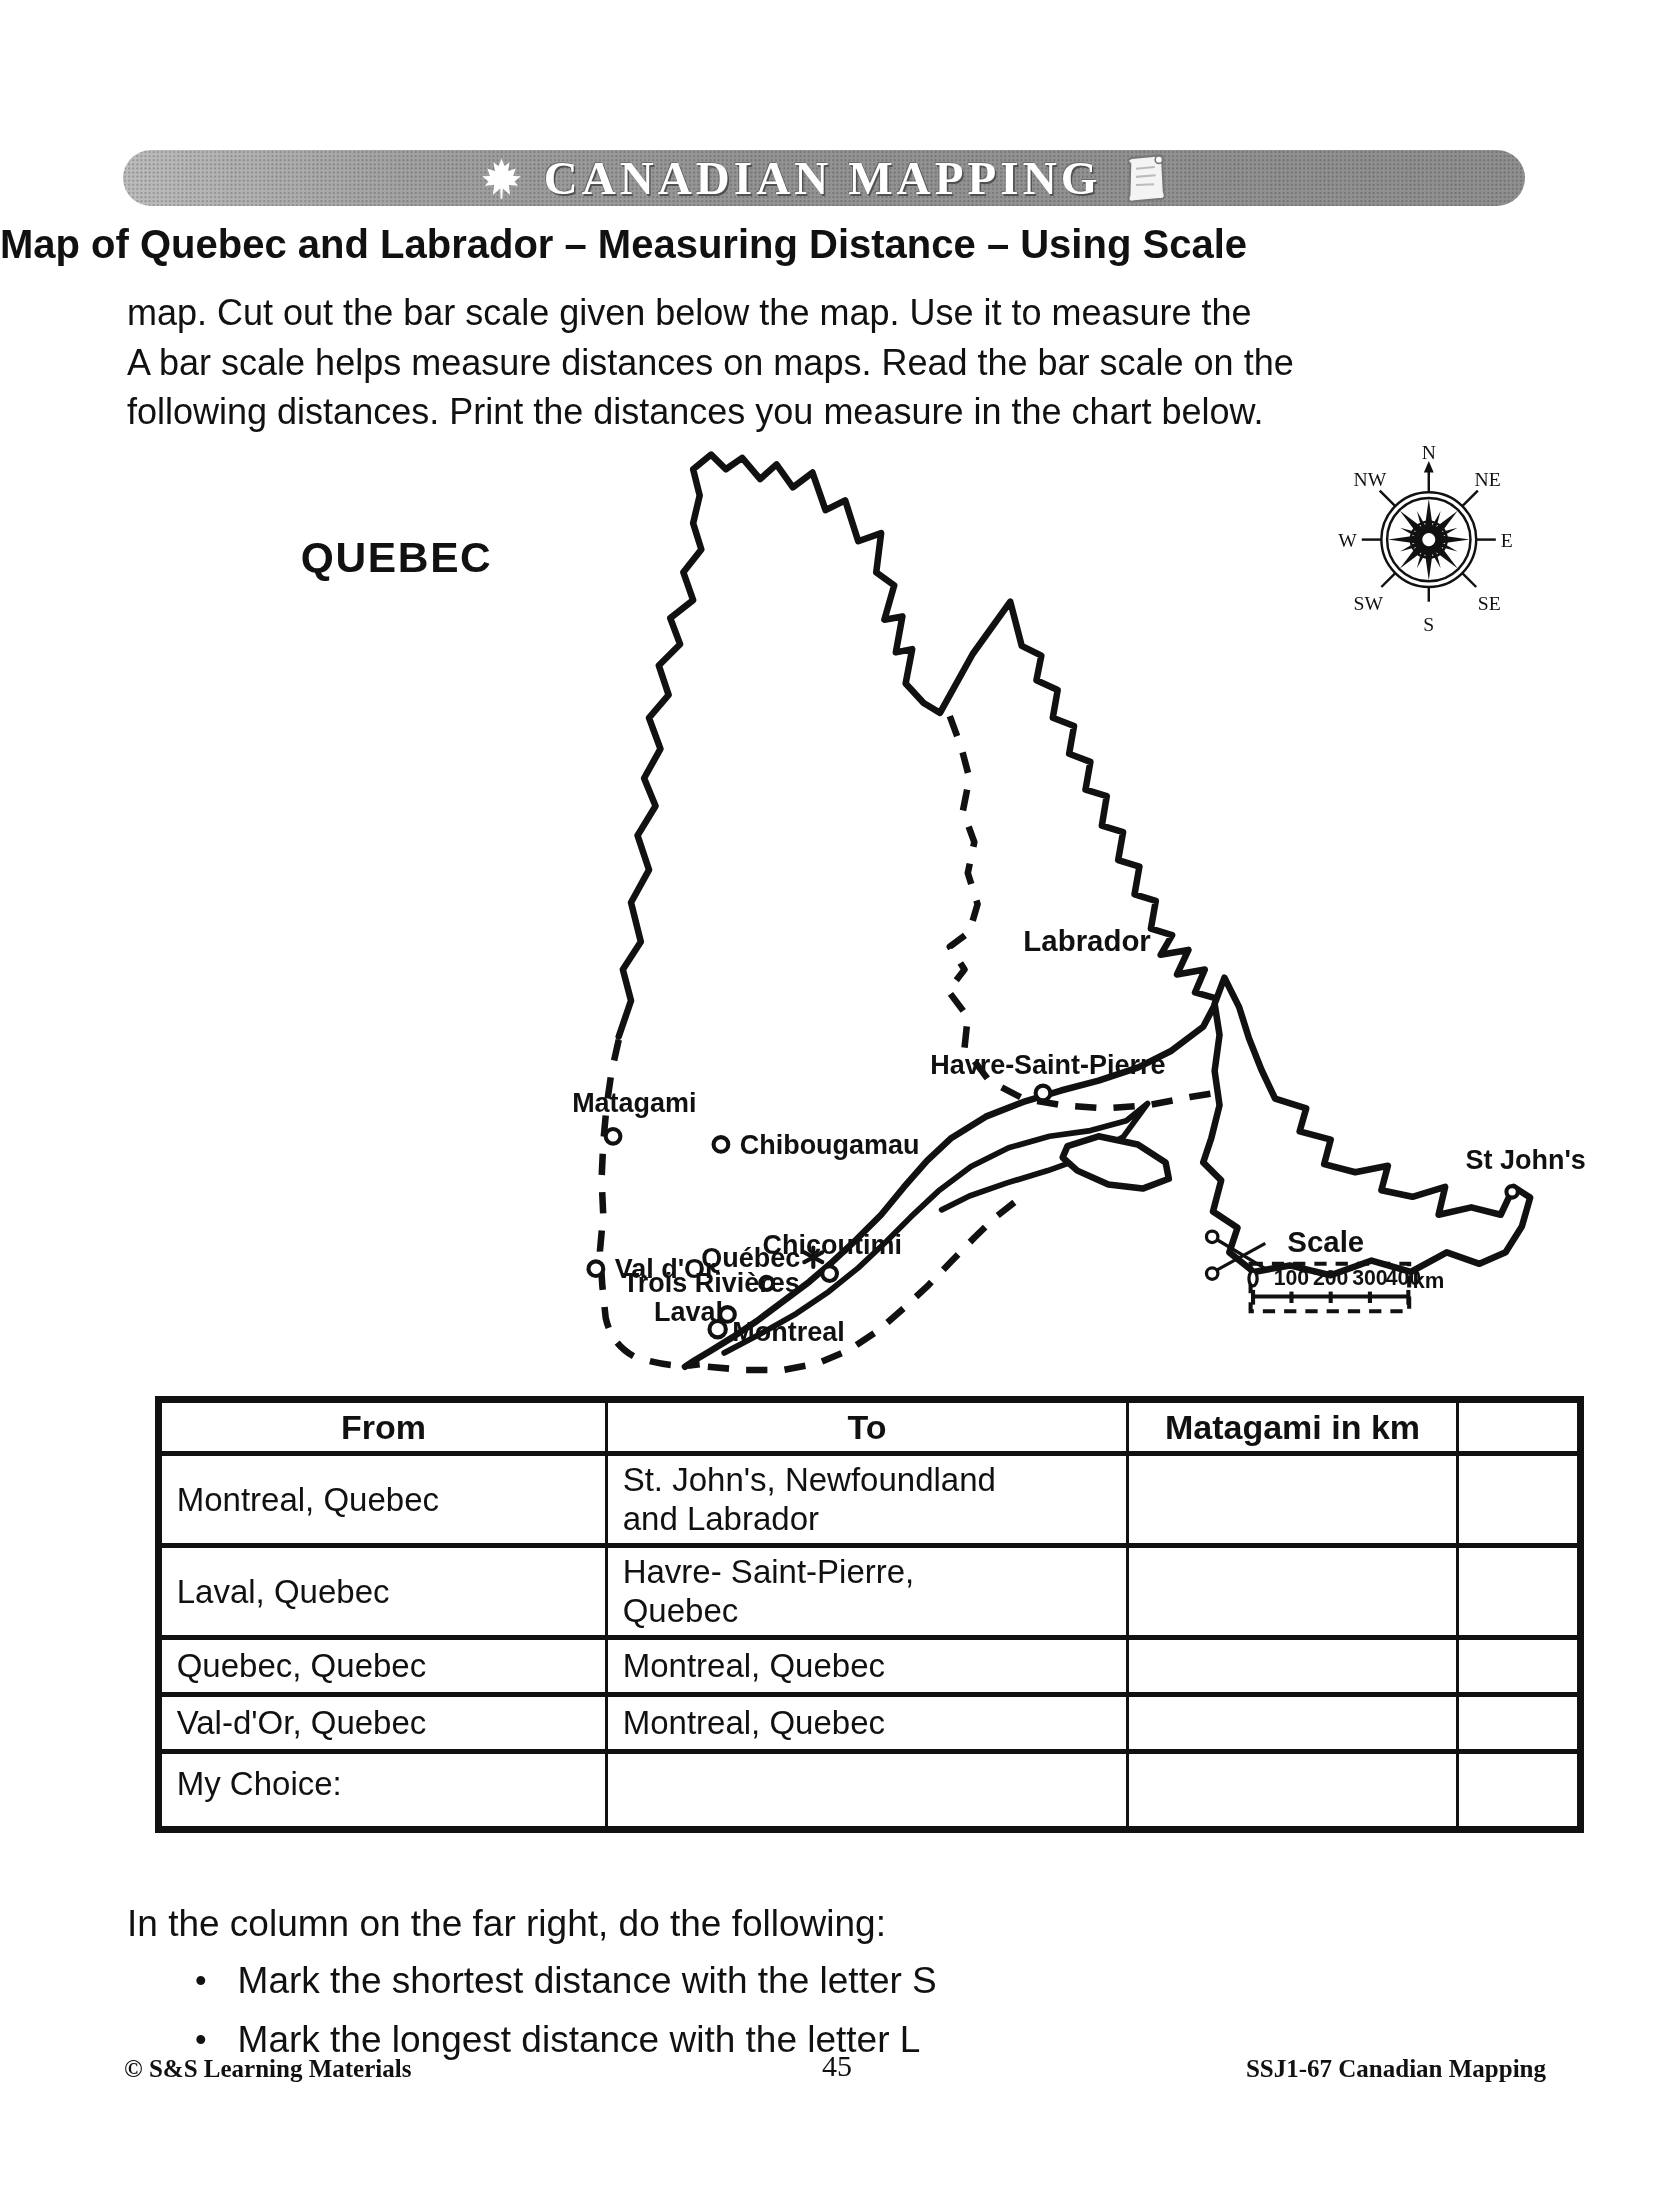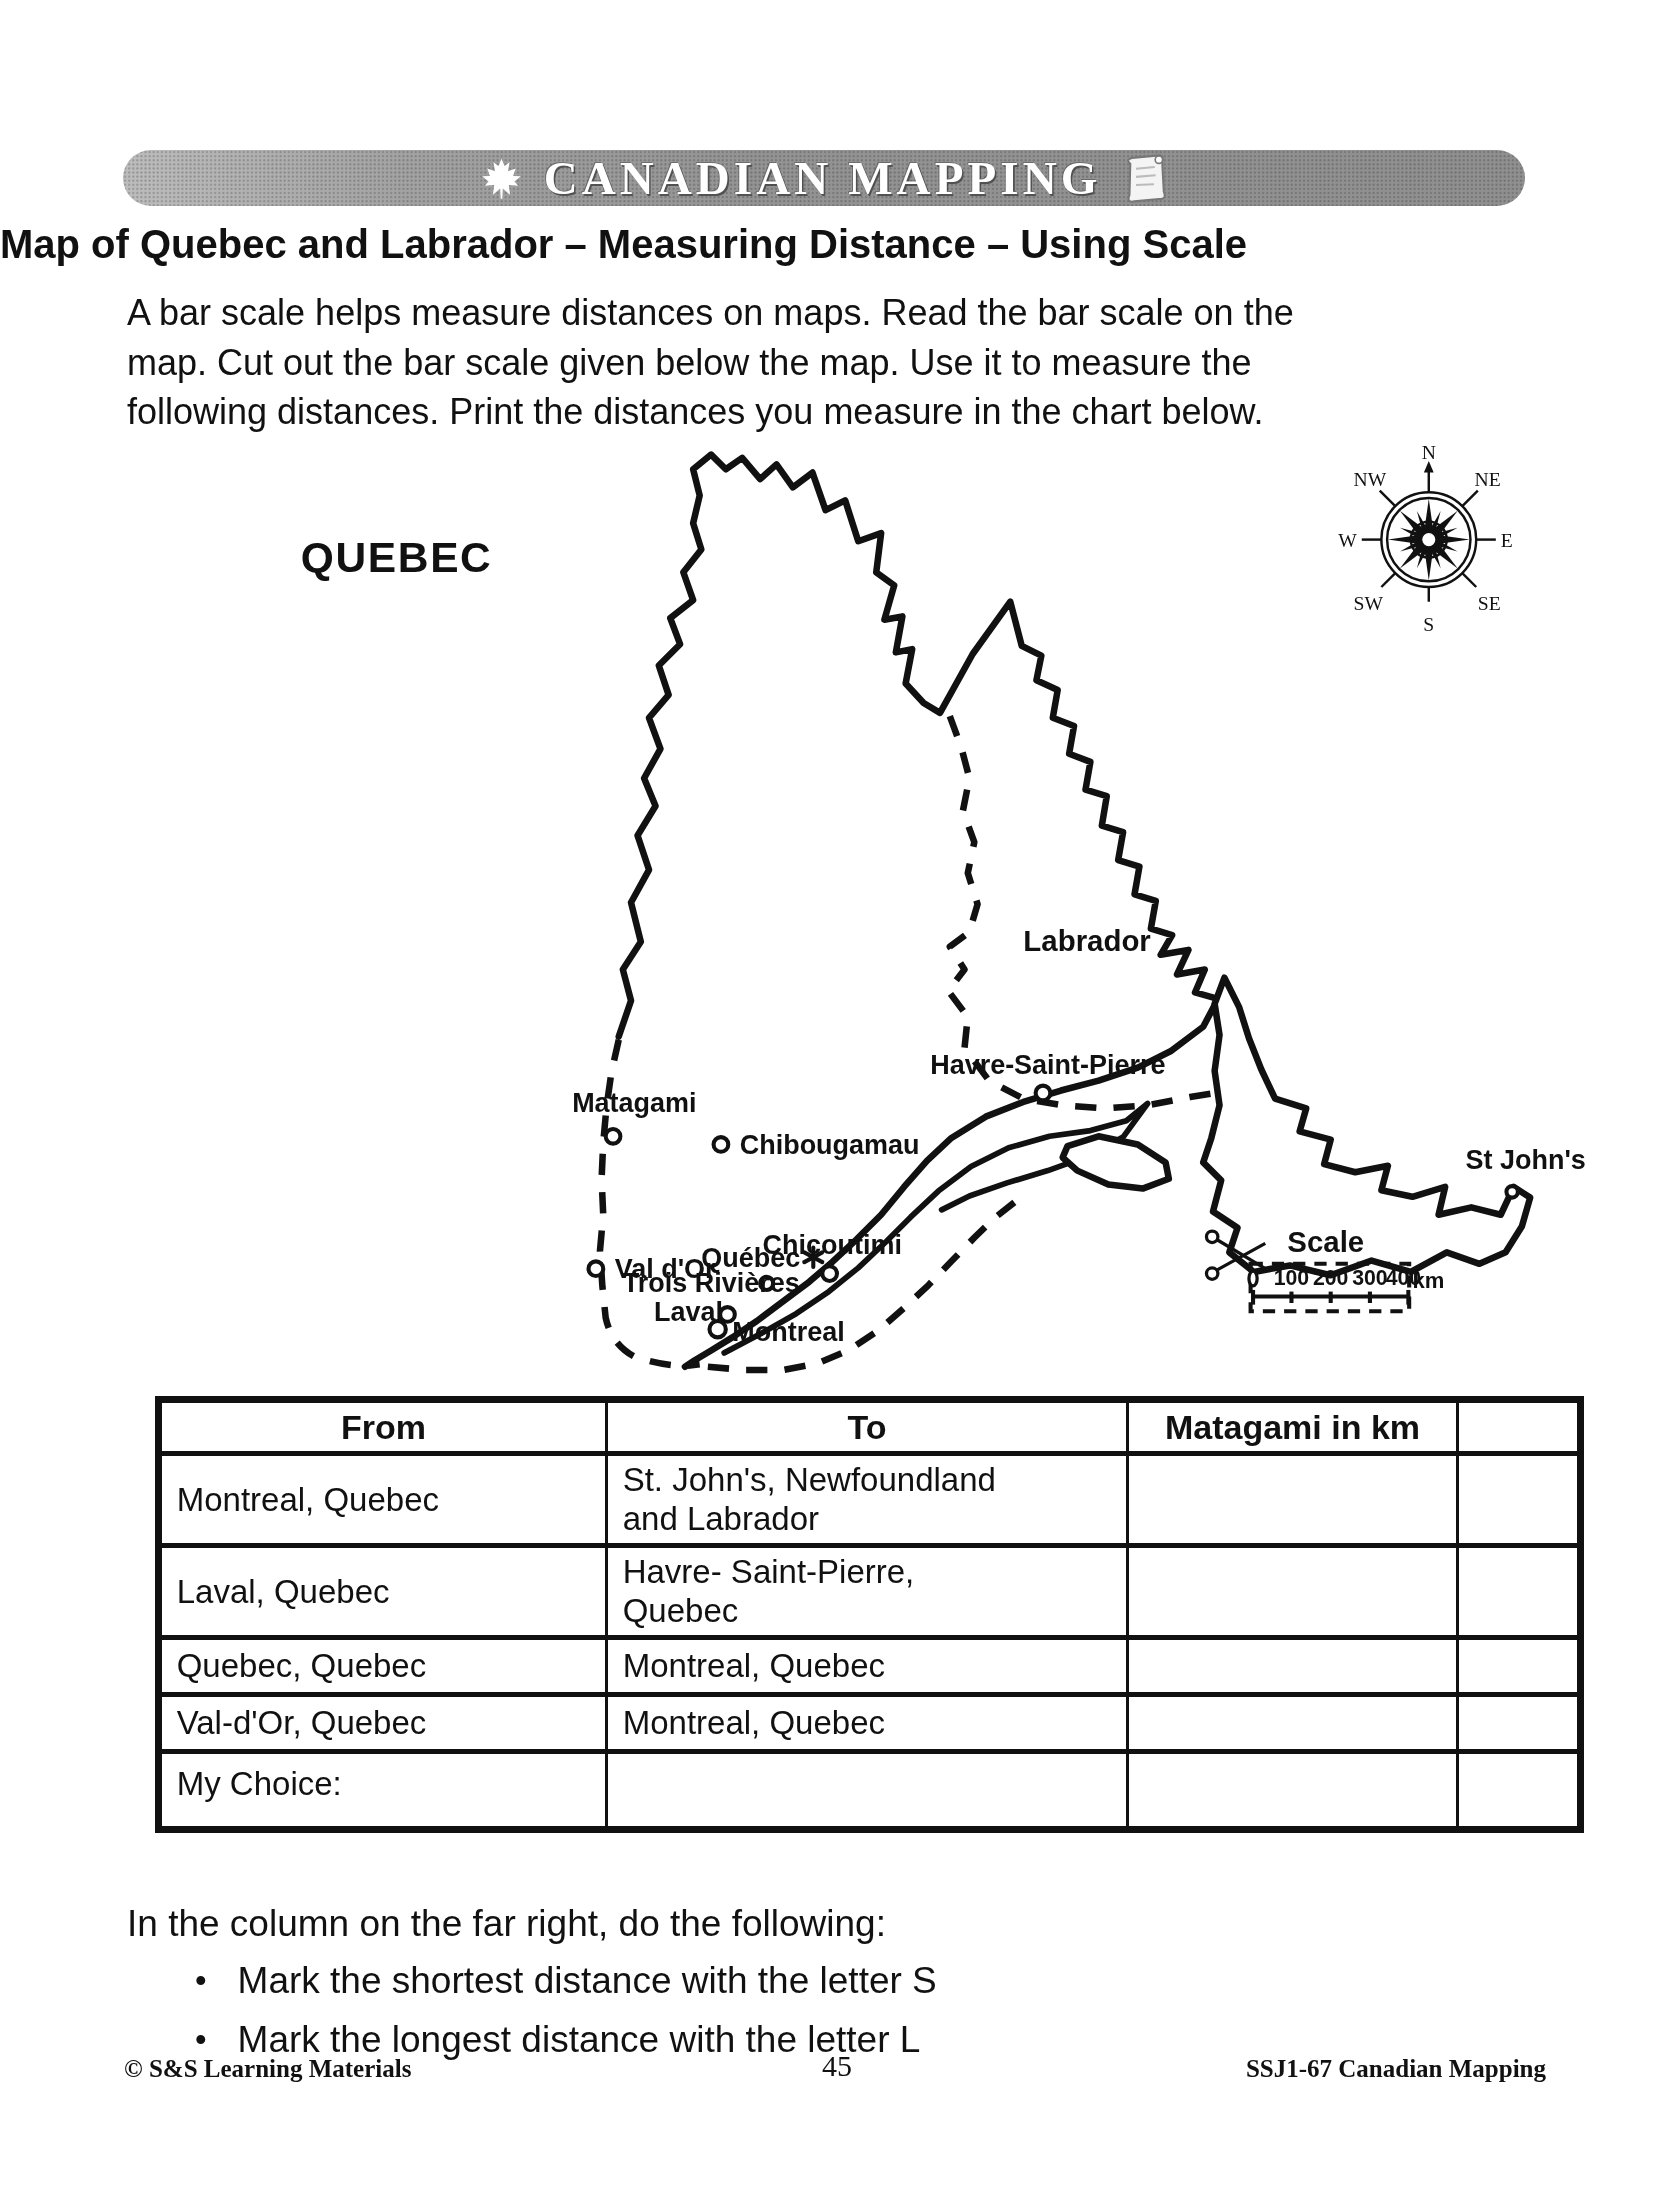--- a/index.html
+++ b/index.html
@@ -75,22 +75,22 @@
     <span class="banner-title">CANADIAN MAPPING</span>
     <svg class="banner-icon" width="46" height="49" viewBox="0 0 56 60">
       <path d="M10 12 Q4 7 12 5 L42 2 Q52 0 49 9 L51 46 Q55 56 45 55 L15 58 Q5 60 9 50 Z" fill="#f4f4f4" stroke="#777" stroke-width="2.5"></path>
       <circle cx="45" cy="7" r="4.5" fill="#ffffff" stroke="#777" stroke-width="2"></circle>
       <path d="M17 18 L40 16 M17 28 L41 26 M17 38 L39 37" stroke="#bbb" stroke-width="2.5" fill="none"></path>
     </svg>
   </div>
 
   <div class="page-title">Map of Quebec and Labrador – Measuring Distance – Using Scale</div>
   <div class="intro">
+    <div class="line">map. Cut out the bar scale given below the map. Use it to measure the</div>
     <div class="line">A bar scale helps measure distances on maps. Read the bar scale on the</div>
-    <div class="line">map. Cut out the bar scale given below the map. Use it to measure the</div>
     <div class="line">following distances. Print the distances you measure in the chart below.</div>
   </div>
 
   <svg class="map-svg" width="1674" height="957" viewBox="0 530 2048 1170">
 
     <path class="coast" d="
       M757 1268 L772 1224 L762 1186 L784 1152 L772 1104 L794 1064 L780 1022
       L802 986 L788 952 L808 916 L794 878 L818 850 L806 814 L832 788 L820 756
       L848 734 L836 700 L858 672 L848 640 L856 606 L848 574
       L870 556 L888 574 L908 560 L930 586 L950 568 L970 596 L994 578

